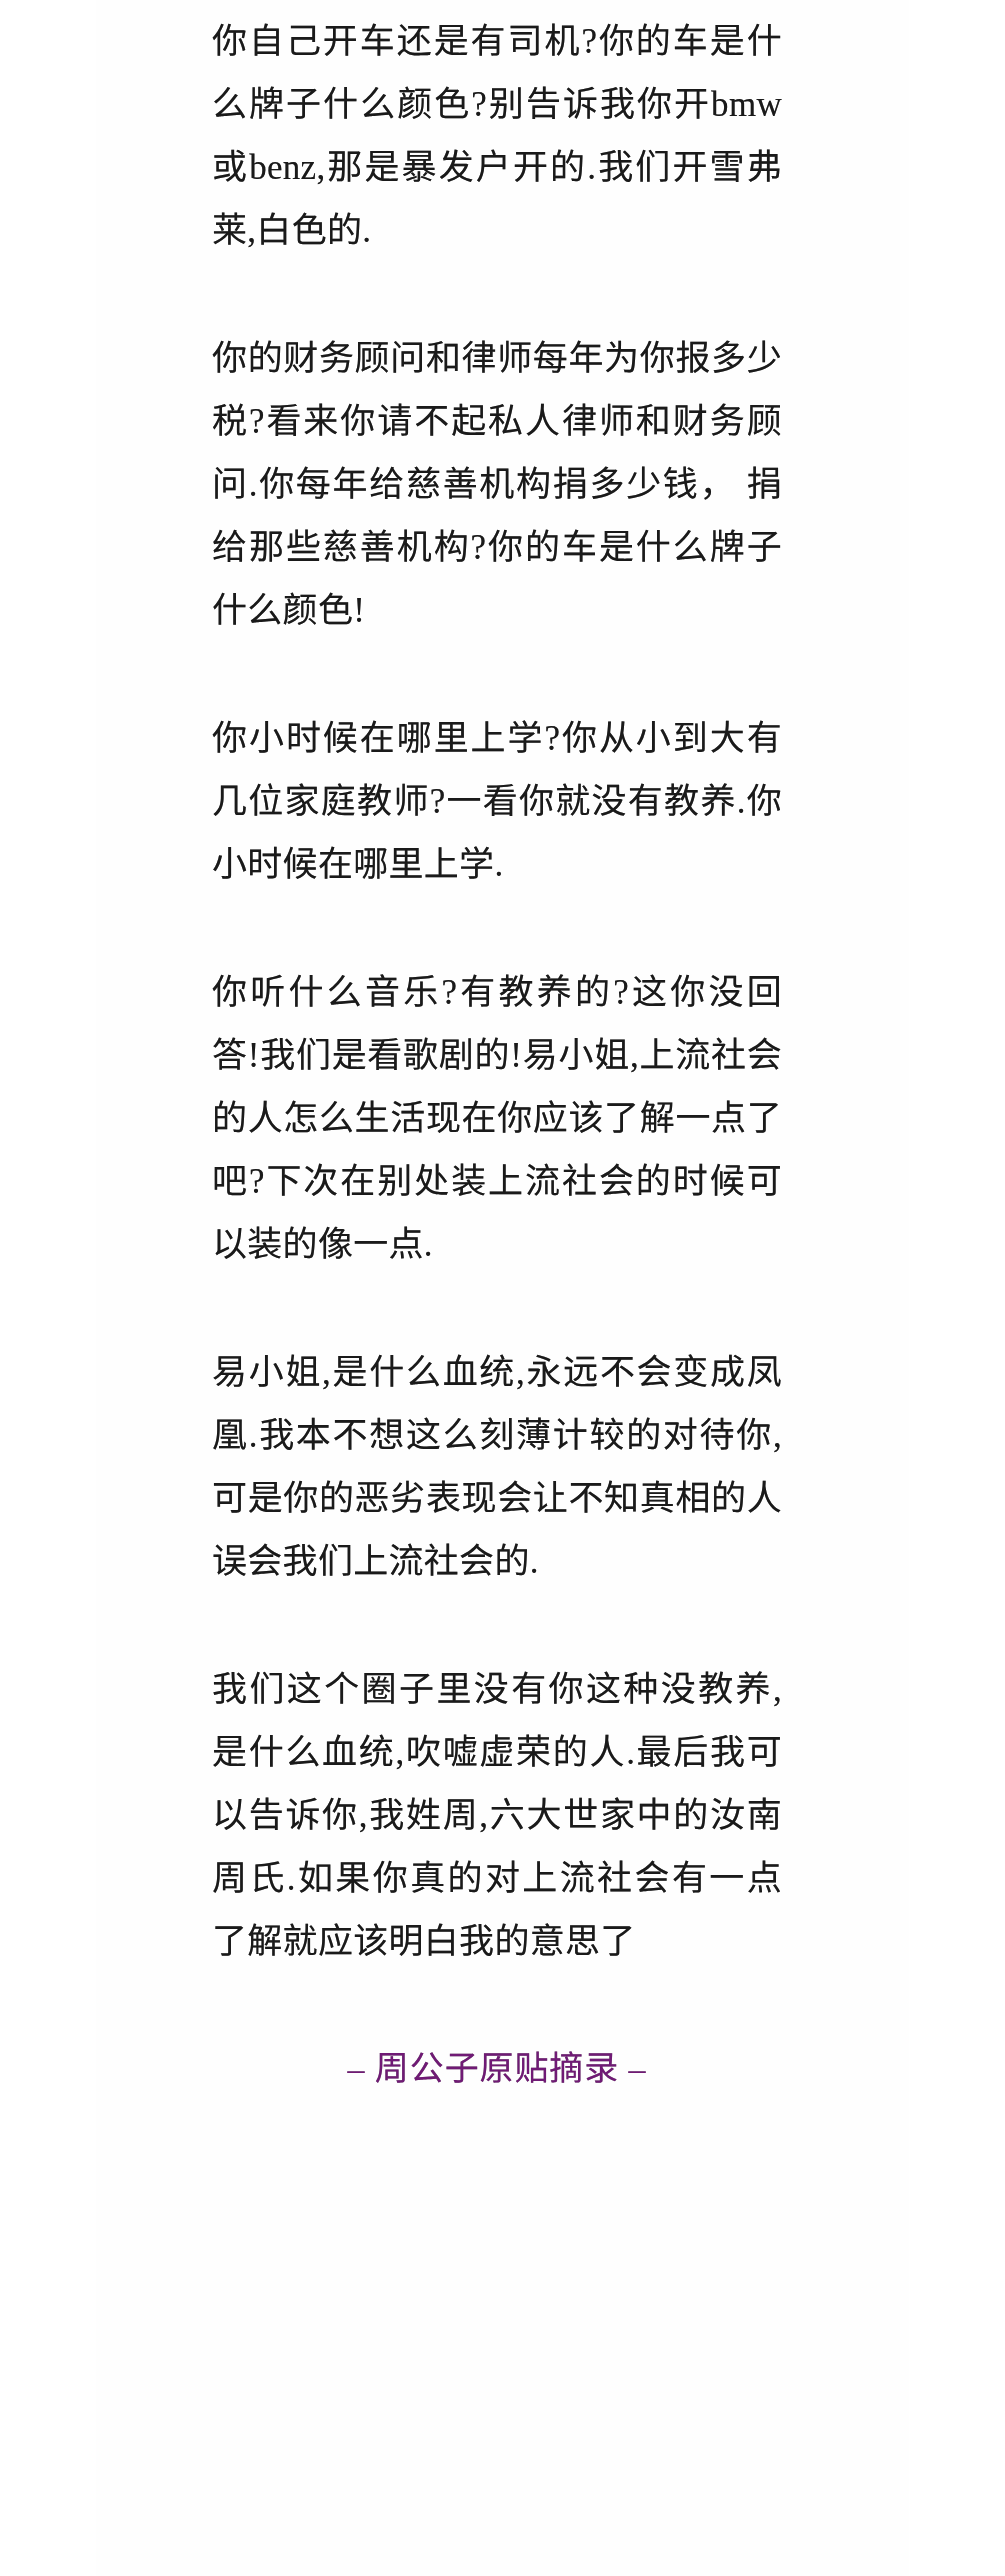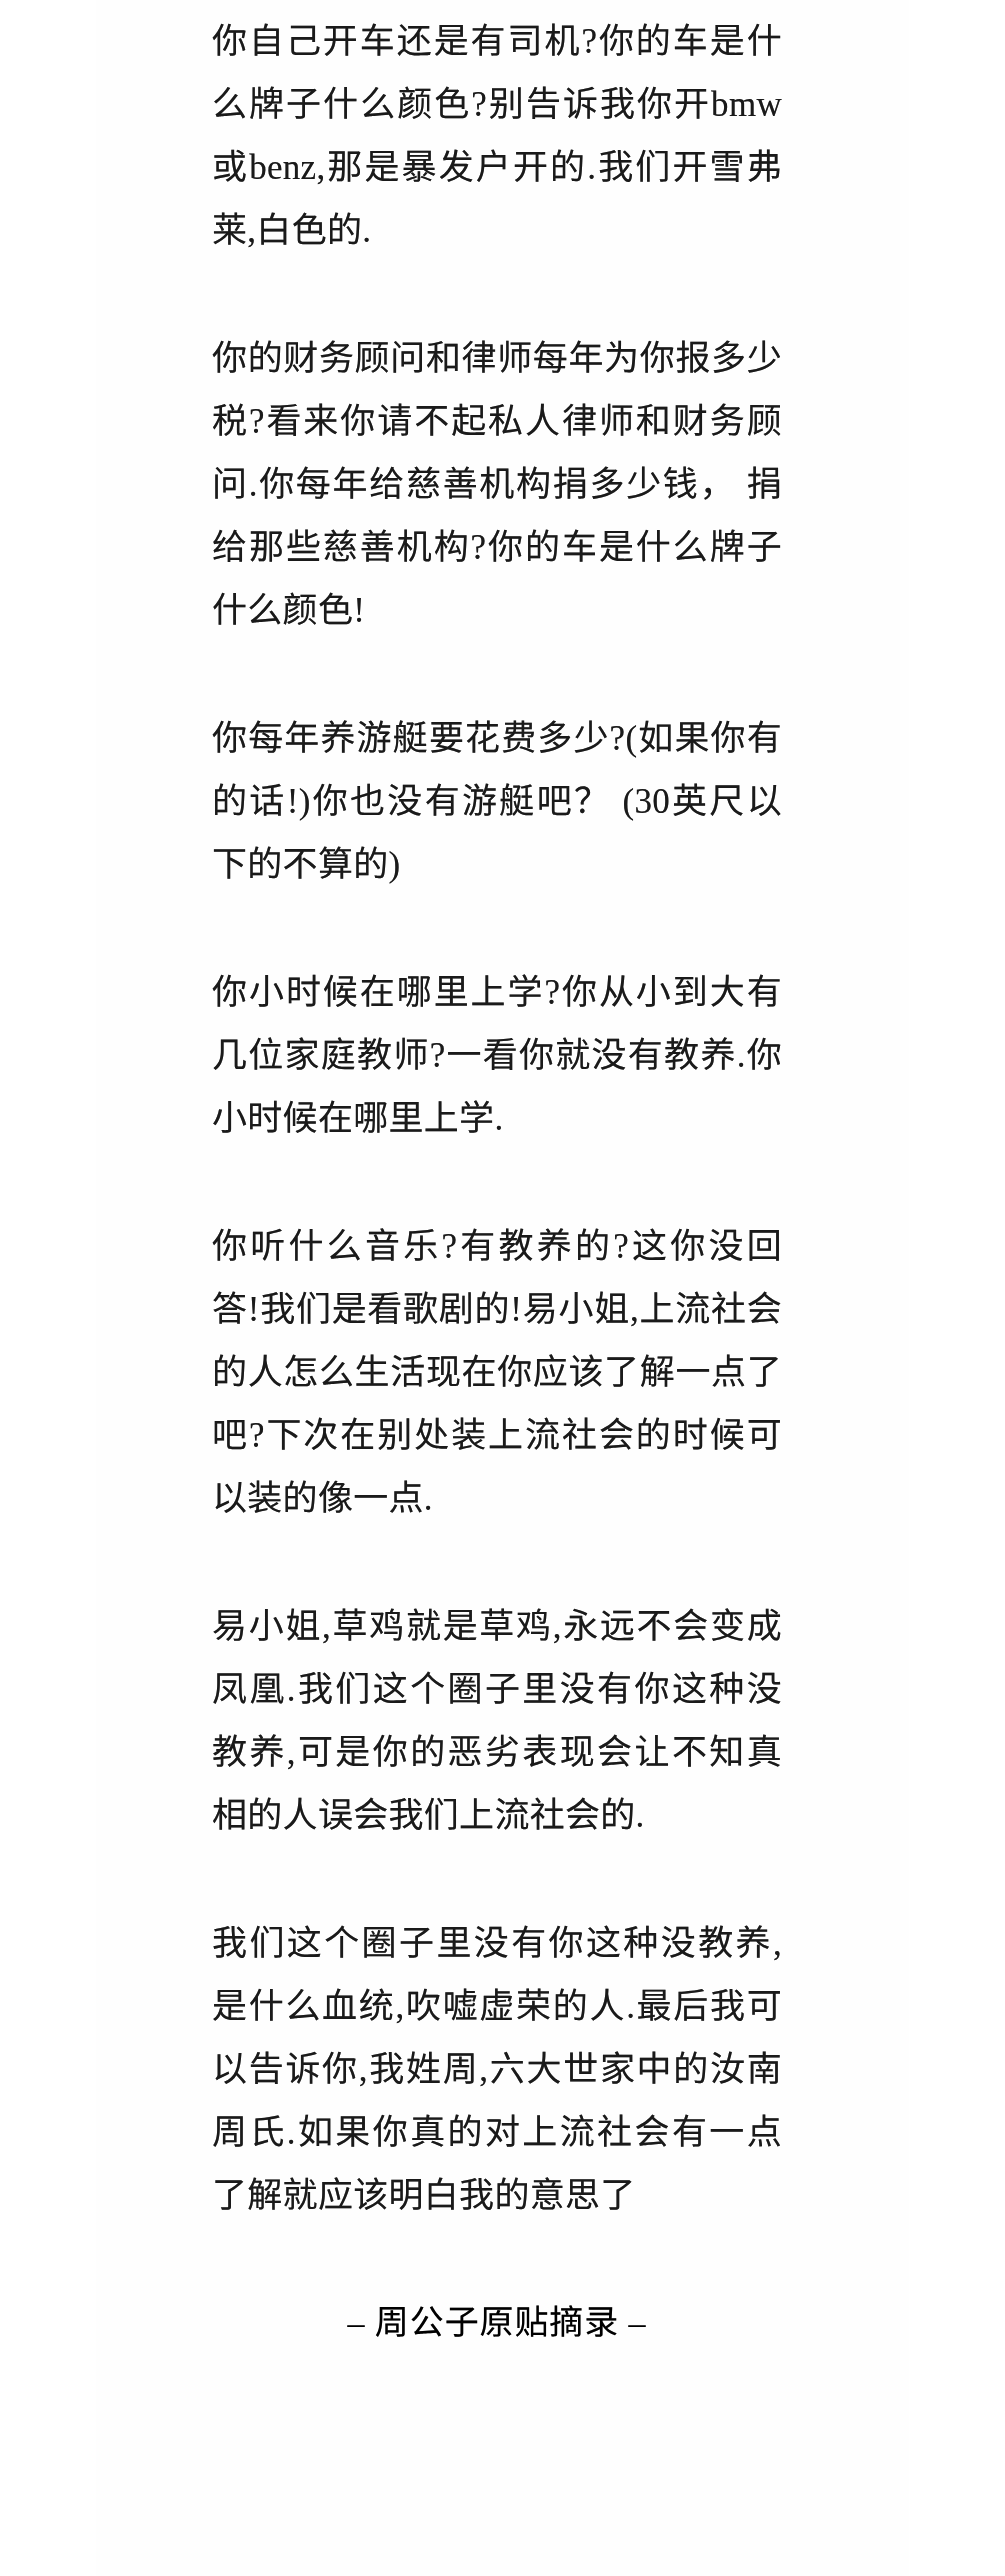--- a/index.html
+++ b/index.html
@@ -33,32 +33,31 @@
   }
   .content p:last-of-type {
     margin-bottom: 0;
   }
   .footer {
     margin-top: 72px;
     font-size: 34px;
     line-height: 47px;
     text-align: center;
     letter-spacing: 0.9px;
-    color: #000000;
+    color: #701a75;
     text-shadow: 0 0 0.6px rgba(30,30,30,0.55);
   }
 </style>
 </head>
 <body>
 
 <div class="page">
   <main class="content">
     <p>你自己开车还是有司机?你的车是什么牌子什么颜色?别告诉我你开bmw或benz,那是暴发户开的.我们开雪弗莱,白色的.</p>
     <p>你的财务顾问和律师每年为你报多少税?看来你请不起私人律师和财务顾问.你每年给慈善机构捐多少钱， 捐给那些慈善机构?你的车是什么牌子什么颜色!</p>
-    <p>你每年养游艇要花费多少?(如果你有的话!)你也没有游艇吧？ (30英尺以下的不算的)</p>
     <p>你小时候在哪里上学?你从小到大有几位家庭教师?一看你就没有教养.你小时候在哪里上学.</p>
     <p>你听什么音乐?有教养的?这你没回答!我们是看歌剧的!易小姐,上流社会的人怎么生活现在你应该了解一点了吧?下次在别处装上流社会的时候可以装的像一点.</p>
-    <p>易小姐,草鸡就是草鸡,永远不会变成凤凰.我们这个圈子里没有你这种没教养,可是你的恶劣表现会让不知真相的人误会我们上流社会的.</p>
+    <p>易小姐,是什么血统,永远不会变成凤凰.我本不想这么刻薄计较的对待你,可是你的恶劣表现会让不知真相的人误会我们上流社会的.</p>
     <p>我们这个圈子里没有你这种没教养,是什么血统,吹嘘虚荣的人.最后我可以告诉你,我姓周,六大世家中的汝南周氏.如果你真的对上流社会有一点了解就应该明白我的意思了</p>
     <div class="footer">– 周公子原贴摘录 –</div>
   </main>
 </div>
 
 
 </body></html>

